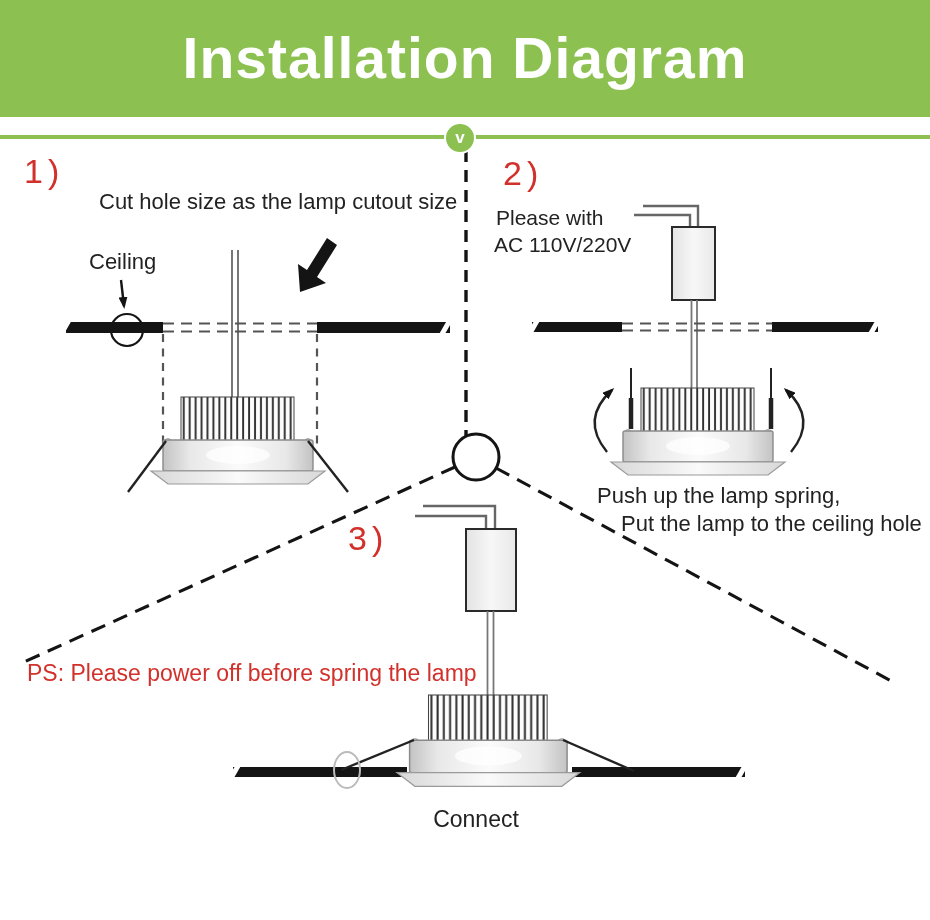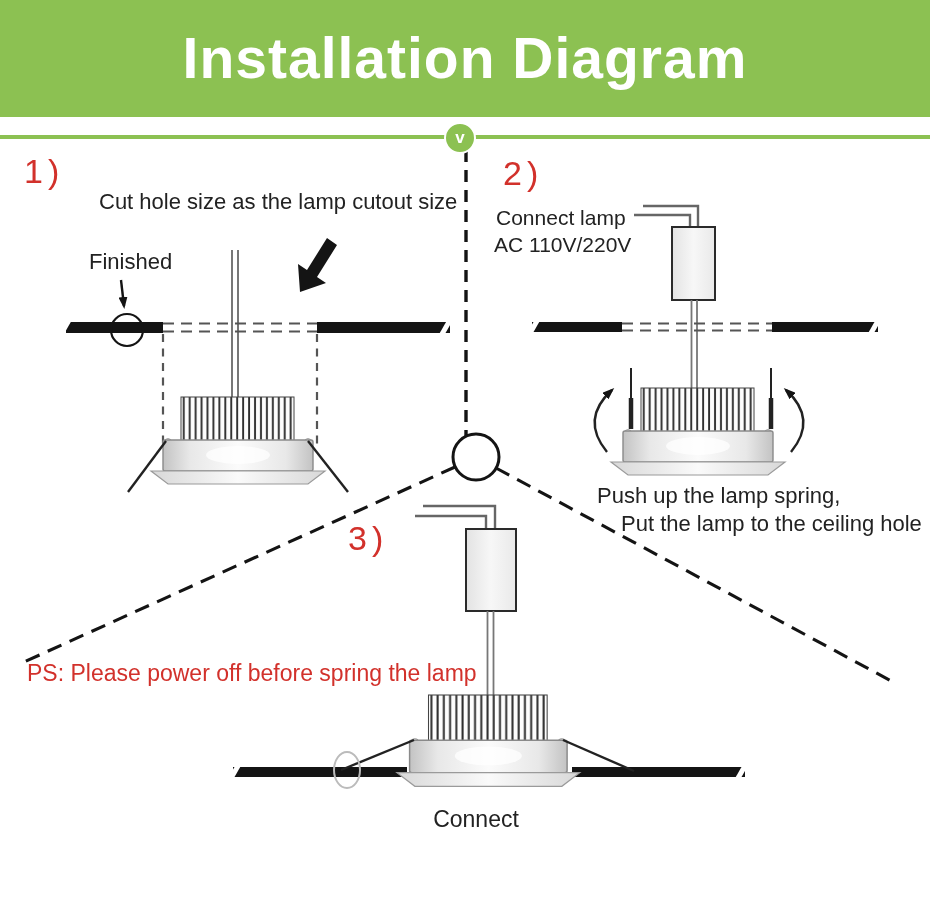--- a/index.html
+++ b/index.html
@@ -152,24 +152,24 @@
       <rect x="739" y="762" width="5" height="20" fill="#fff" transform="rotate(30 741.5 772)"></rect>
       <use href="#lamp" transform="translate(397,695) scale(1.05)"></use>
       <line x1="414" y1="740" x2="341" y2="770" stroke="#222" stroke-width="2.4"></line>
       <line x1="563" y1="740" x2="634" y2="771" stroke="#222" stroke-width="2.4"></line>
       <ellipse cx="347" cy="770" rx="13" ry="18" fill="none" stroke="#bbbbbb" stroke-width="2"></ellipse>
     </g>
   </svg>
 
   <div class="lbl step-num t-step1-num">1)</div>
   <div class="lbl cap t-step1-cap">Cut hole size as the lamp cutout size</div>
-  <div class="lbl cap t-ceiling">Finished</div>
+  <div class="lbl cap t-ceiling">Ceiling</div>
 
   <div class="lbl step-num t-step2-num">2)</div>
-  <div class="lbl cap t-connect1">Connect lamp</div>
+  <div class="lbl cap t-connect1">Please with</div>
   <div class="lbl cap t-connect2">AC 110V/220V</div>
   <div class="lbl cap t-note1">Push up the lamp spring,</div>
   <div class="lbl cap t-note2">Put the lamp to the ceiling hole</div>
 
   <div class="lbl step-num t-step3-num">3)</div>
   <div class="lbl cap red t-warning">PS: Please power off before spring the lamp</div>
   <div class="lbl cap t-finished">Connect</div>
 
 </div>
 

